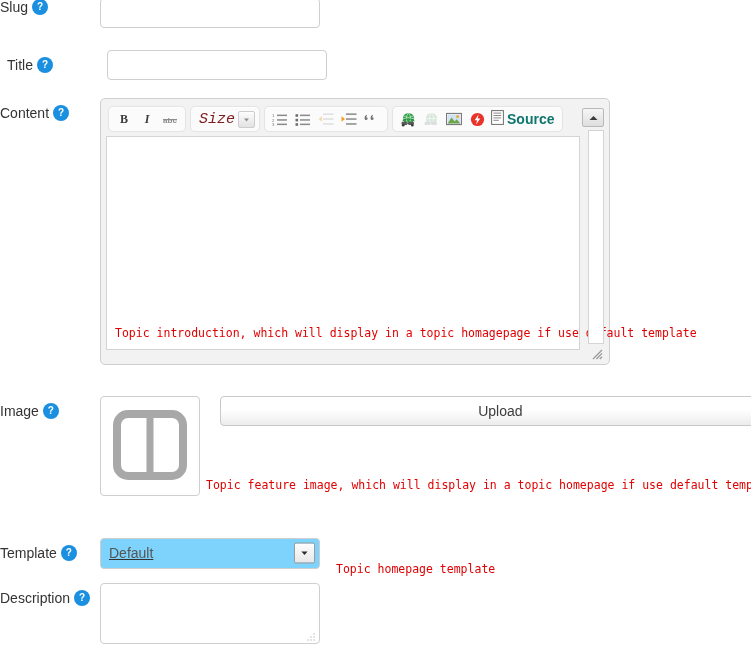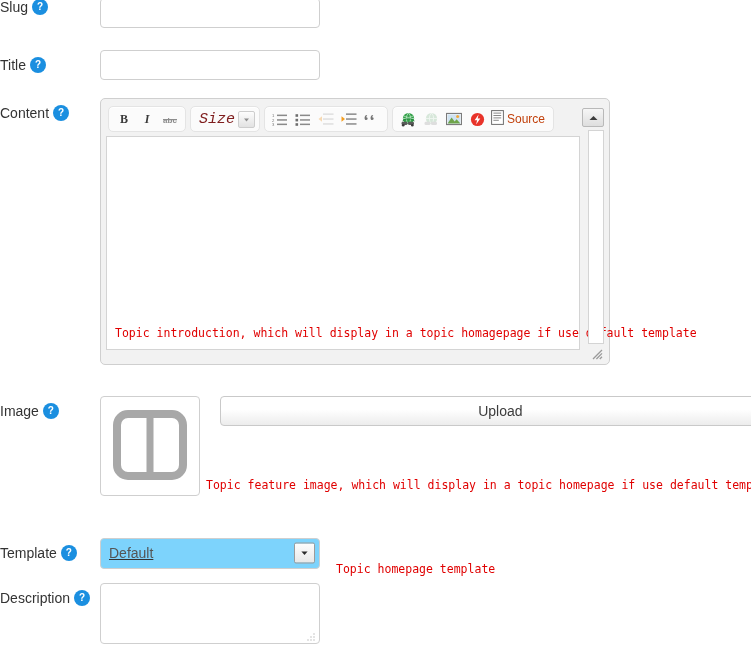--- a/index.html
+++ b/index.html
@@ -165,22 +165,23 @@
     justify-content: center;
   }
   .tb-source {
     display: flex;
     align-items: center;
     gap: 3px;
     padding: 0 4px 0 2px;
   }
   .tb-source-text {
     font-family: "Liberation Sans", sans-serif;
-    font-size: 12px;
-    color: #c2410c;
+    font-size: 14px;
+    color: #0f766e;
+    font-weight: bold;
   }
   .tb-collapse {
     position: absolute;
     right: 0px;
     top: 4px;
     width: 20px;
     height: 17px;
     background: linear-gradient(#f6f6f6, #dedede);
     border: 1px solid #b9b9b9;
     border-radius: 2px;
@@ -303,21 +304,21 @@
 <div class="form">
 
   <div class="row" style="left:0; top:0;">
     <div class="label">
       <span class="label-text">Slug</span>
       <span class="help-icon">?</span>
     </div>
     <input class="text-input" type="text" style="margin-top: -2px;" placeholder="">
   </div>
 
-  <div class="row" style="left:0; top:50px;">
+  <div class="row" style="left:7px; top:50px;">
     <div class="label" style="height:30px;">
       <span class="label-text">Title</span>
       <span class="help-icon">?</span>
     </div>
     <div class="overflow-wrap">
       <input class="text-input" type="text" placeholder="" style="">
     </div>
   </div>
 
   <div class="row" style="left:0; top:98px;">

